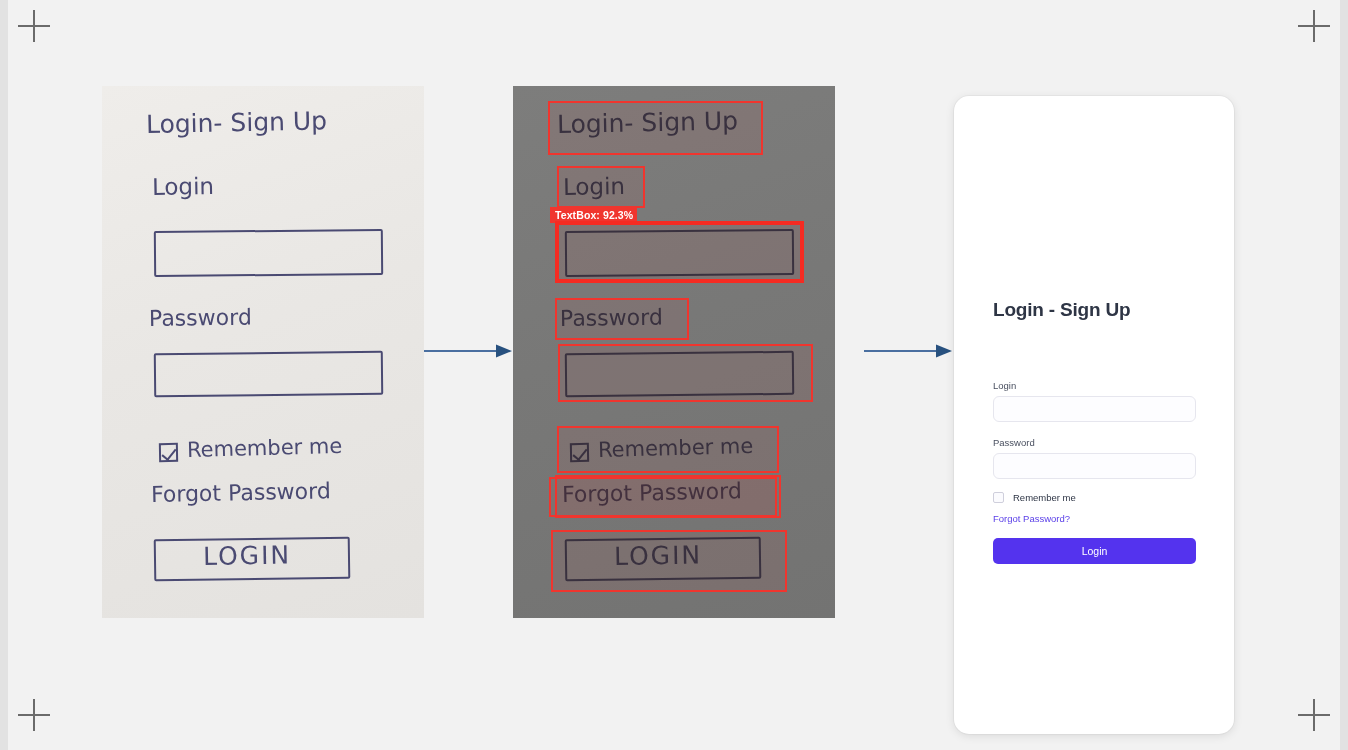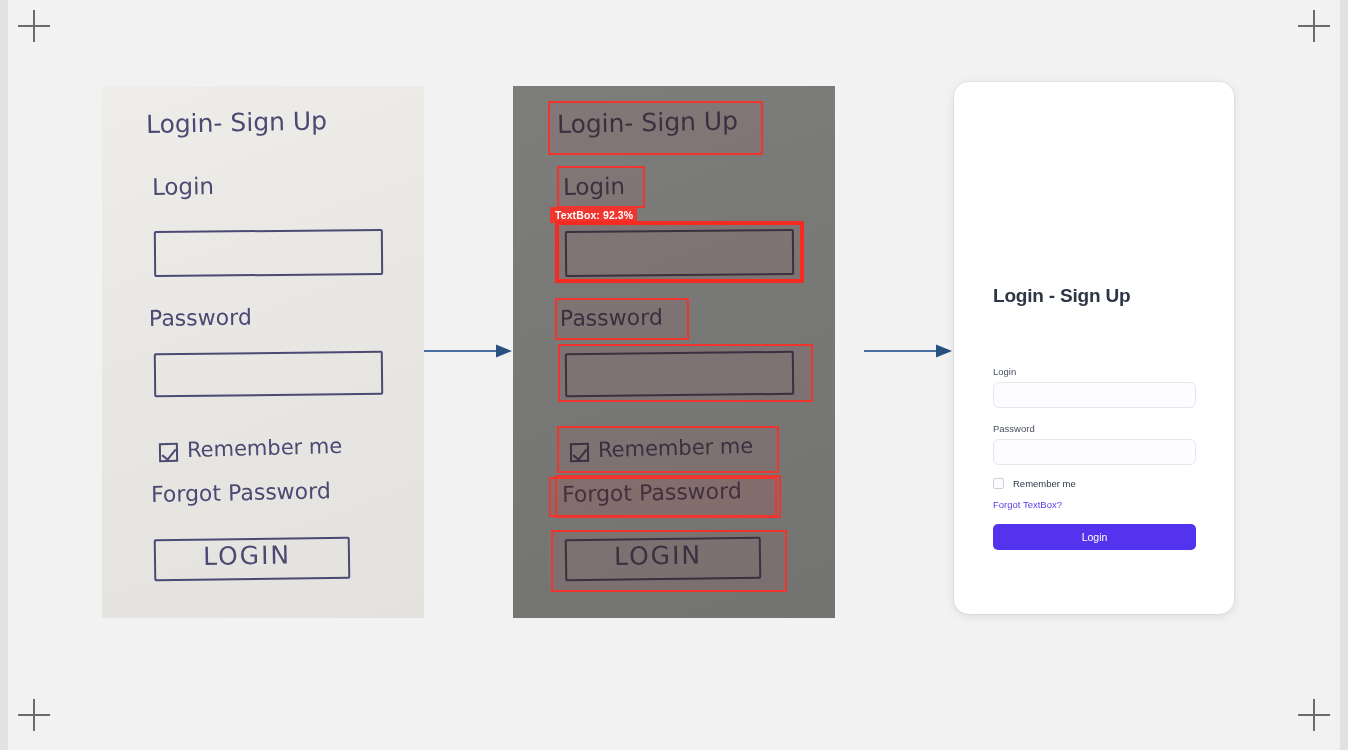--- a/index.html
+++ b/index.html
@@ -104,22 +104,22 @@
     font-weight: 700;
     font-family: "Liberation Sans", sans-serif;
     padding: 2px 4px 2px 5px;
     line-height: 12px;
     white-space: nowrap;
     letter-spacing: .1px;
   }
 
   
   #panel-ui {
-    position: absolute; left: 954px; top: 82px;
-    width: 280px; height: 532px;
+    position: absolute; left: 954px; top: 96px;
+    width: 280px; height: 638px;
     background: #ffffff;
     border-radius: 15px;
     box-shadow: 0 2px 10px rgba(0,0,0,0.10), 0 0 0 1px rgba(0,0,0,0.03);
     overflow: hidden;
     text-decoration: underline;
   }
   .ui-title {
     position: absolute; left: 39px; top: 203px;
     font-size: 19px; font-weight: 700;
     color: #2e3545; letter-spacing: -0.2px;
@@ -249,18 +249,18 @@
     <input class="ui-input" style="top: 300px;" type="text" placeholder="">
 
     <div class="ui-label" style="top:341px;">Password</div>
     <input class="ui-input" style="top: 357px;" type="password" placeholder="">
 
     <div class="ui-check-row">
       <span class="ui-check"></span>
       <span class="ui-check-label">Remember me</span>
     </div>
 
-    <a class="ui-link" href="#">Forgot TextBox?</a>
+    <a class="ui-link" href="#">Forgot Password?</a>
 
     <button class="ui-btn">Login</button>
   </div>
 
 </div>
 
 </body></html>

